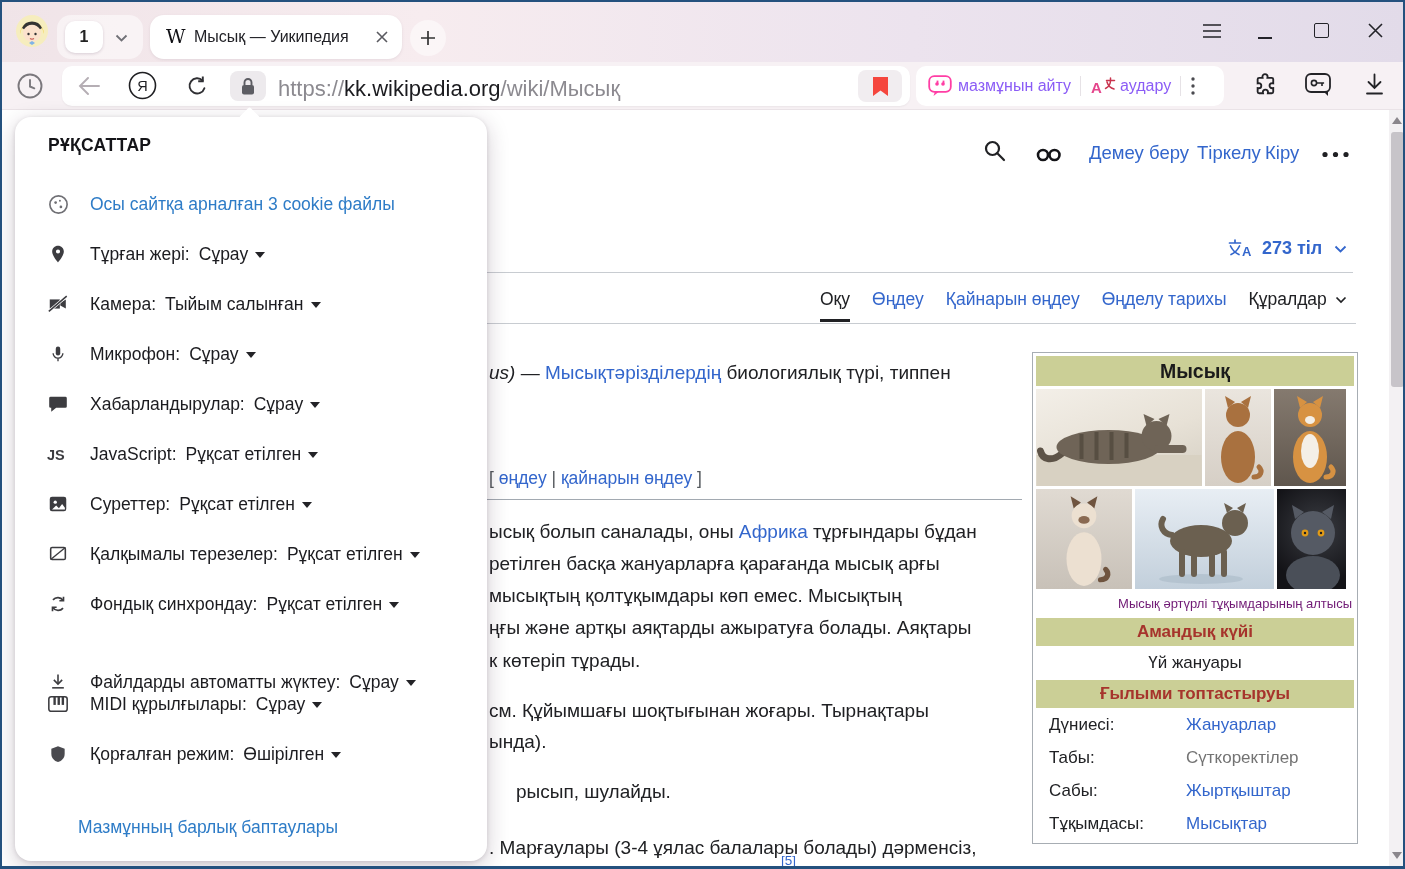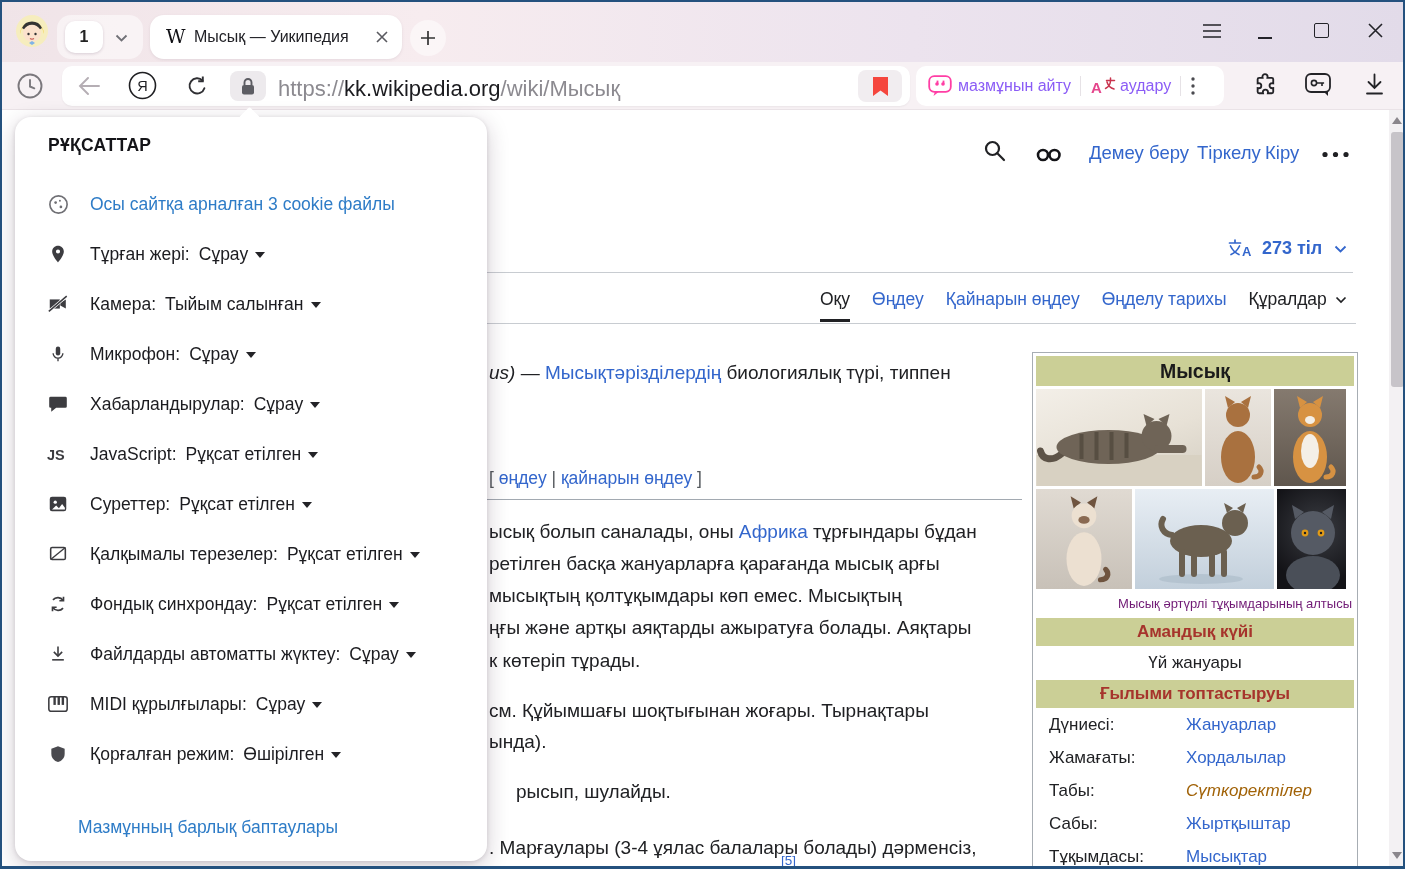--- a/index.html
+++ b/index.html
@@ -38,21 +38,21 @@
   .ib{left:1032px;top:352px;width:318px;border:1px solid #a7adb3;background:#fff;padding:3px;box-sizing:content-box;}
   .ibband{background:#cbcf96;text-align:center;}
   .ibtitle{height:30px;line-height:30px;font-size:19.5px;font-weight:700;color:#1b1b1b;}
   .ibhdr{height:28px;line-height:28px;font-size:17px;font-weight:700;color:#a6342c;margin-top:0px;}
   .ibrowimgs{display:flex;gap:3px;margin-top:3px;}
   .imgcell{position:relative;overflow:hidden;flex:none;}
   .ibcaption{padding:7px 2px;font-size:13px;color:#701a75;text-align:right;}
   .ibstatus{height:34px;line-height:34px;text-align:center;font-size:17px;color:#202124;}
   .taxrow{height:33px;display:flex;align-items:center;font-size:17px;}
   .taxrow .tl{width:150px;padding-left:13px;color:#202124;box-sizing:border-box;}
-  .redlink{color:#a16207;font-style:italic;}
+  .redlink{color:#737373;}
   
   .sbar{left:1389px;top:110px;width:16px;height:756px;background:#f3f1f3;}
   .sthumb{left:1.5px;top:22px;width:13px;height:255px;background:#c7c4c9;border-radius:3px;}
   .tri-up{width:0;height:0;border-left:5px solid transparent;border-right:5px solid transparent;border-bottom:7px solid #8a878c;}
   .tri-dn{width:0;height:0;border-left:5px solid transparent;border-right:5px solid transparent;border-top:7px solid #8a878c;}
   
   .panel{left:15px;top:117px;width:472px;height:744px;background:#fff;border-radius:16px;
          box-shadow:0 6px 22px rgba(50,25,50,.22),0 1px 4px rgba(50,25,50,.14);z-index:50;}
   .panel .caret{left:227px;top:-7px;width:15px;height:15px;background:#fff;transform:rotate(45deg);border-radius:2px;}
   .ptitle{left:33px;top:18px;font-size:17.5px;font-weight:700;color:#141418;letter-spacing:.3px;}
@@ -320,24 +320,20 @@
       </div>
       <div class="ibcaption">Мысық әртүрлі тұқымдарының алтысы</div>
       <div class="ibband ibhdr">Амандық күйі</div>
       <div class="ibstatus">Үй жануары</div>
       <div class="ibband ibhdr">Ғылыми топтастыруы</div>
       <div class="taxrow">
         <span class="tl">Дүниесі:</span>
         <span class="wlink">Жануарлар</span>
       </div>
       <div class="taxrow">
-        <span class="tl">Жамағаты:</span>
-        <span class="wlink">Хордалылар</span>
-      </div>
-      <div class="taxrow">
         <span class="tl">Табы:</span>
         <span class="redlink">Сүткоректілер</span>
       </div>
       <div class="taxrow">
         <span class="tl">Сабы:</span>
         <span class="wlink">Жыртқыштар</span>
       </div>
       <div class="taxrow">
         <span class="tl">Тұқымдасы:</span>
         <span class="wlink">Мысықтар</span>
@@ -451,21 +447,21 @@
         <path d="M6.5 7.5a7 7 0 0 1 11 .5" fill="none" stroke="#3c3c40" stroke-width="1.8"></path>
         <polyline points="18,4 18,8.5 13.5,8.5" fill="none" stroke="#3c3c40" stroke-width="1.8"></polyline>
         <path d="M17.5 16.5a7 7 0 0 1-11-.5" fill="none" stroke="#3c3c40" stroke-width="1.8"></path>
         <polyline points="6,20 6,15.5 10.5,15.5" fill="none" stroke="#3c3c40" stroke-width="1.8"></polyline>
       </svg>
         </span>
       <span class="plbl">Фондық синхрондау:</span>
       <span class="pval"><span>Рұқсат етілген</span><span class="dcaret"></span></span>
     </div>
 
-    <div class="abs prow" style="top:512px;align-items:center;">
+    <div class="abs prow" style="top:540px;align-items:center;">
       <span class="ico">
           <svg width="20" height="22" viewBox="0 0 24 24">
         <line x1="12" y1="3" x2="12" y2="14" stroke="#3c3c40" stroke-width="1.9"></line>
         <path d="M7 9.5l5 5 5-5" fill="none" stroke="#3c3c40" stroke-width="1.9"></path>
         <line x1="5" y1="19" x2="19" y2="19" stroke="#3c3c40" stroke-width="1.9"></line>
       </svg>
         </span>
       <span class="plbl">Файлдарды автоматты жүктеу:</span>
       <span class="pval"><span>Сұрау</span><span class="dcaret"></span></span>
     </div>

